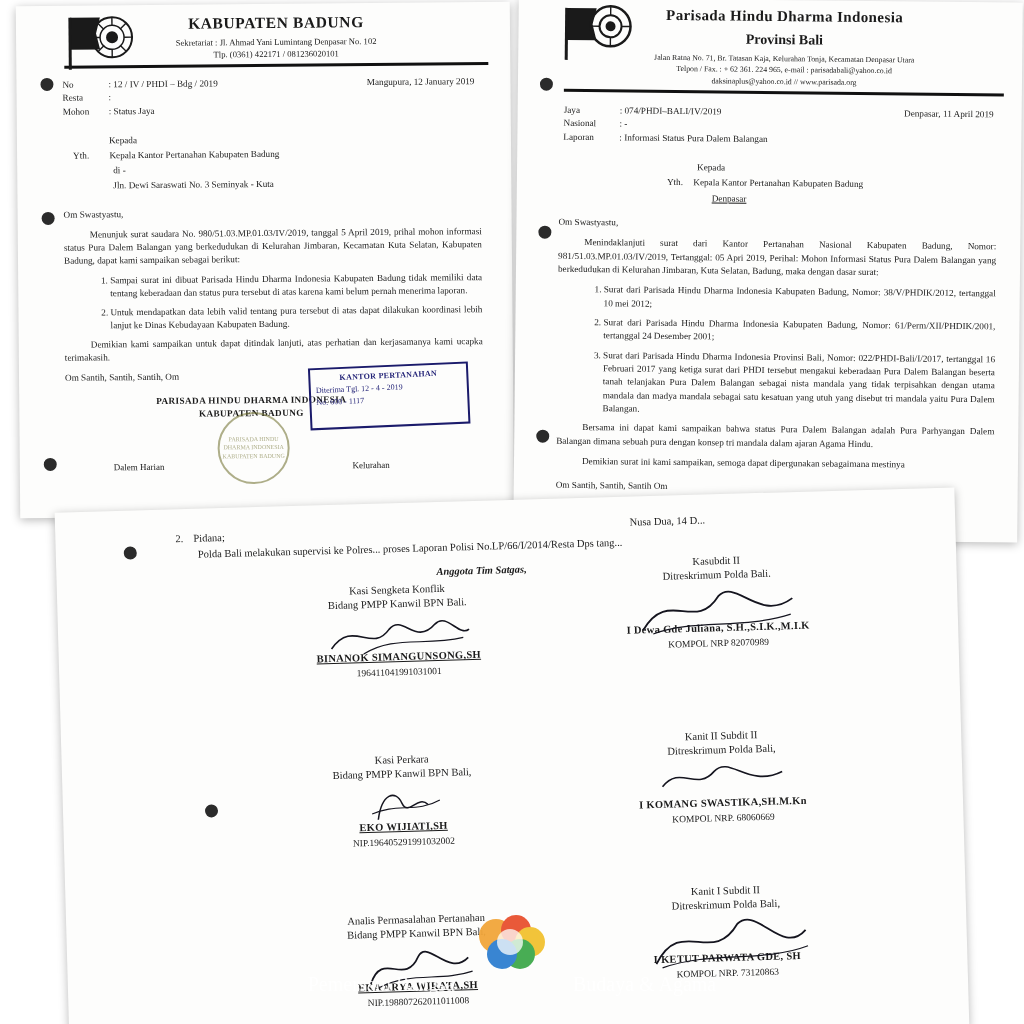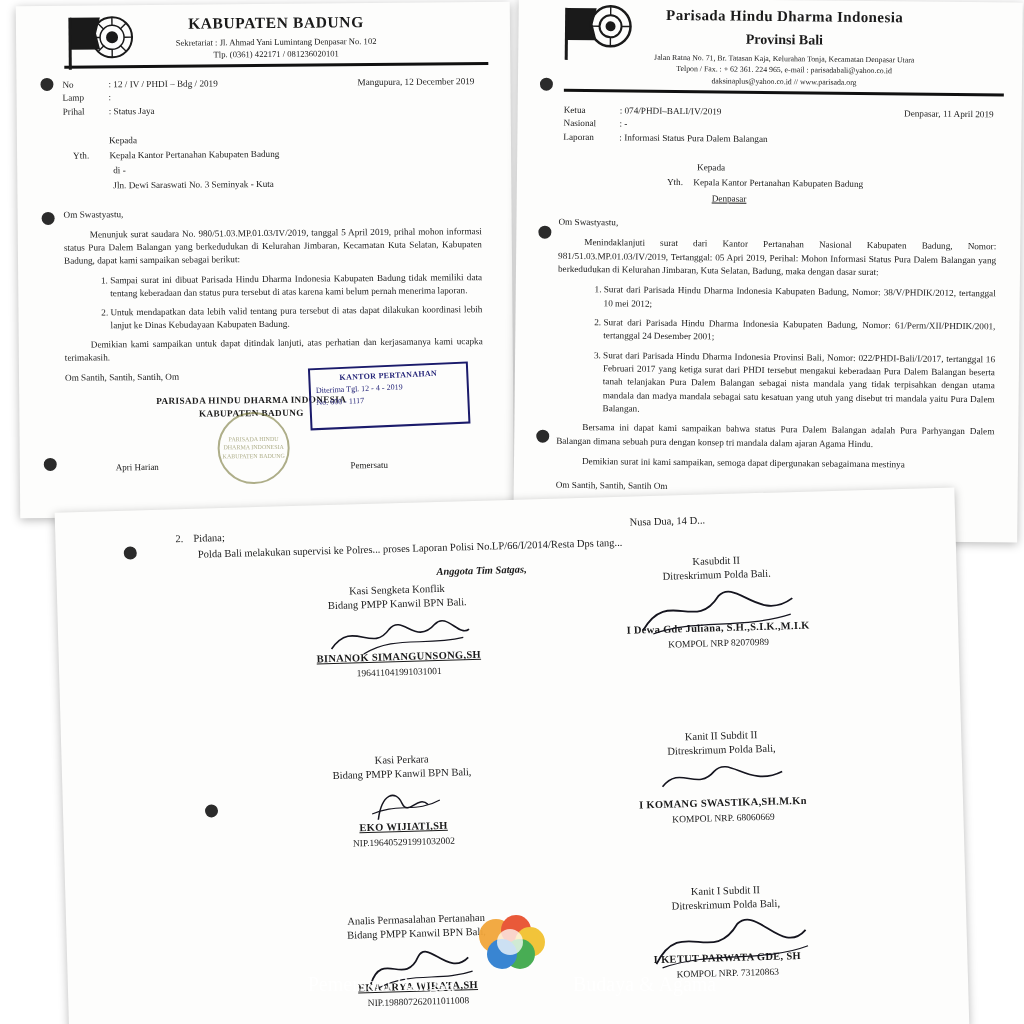--- a/index.html
+++ b/index.html
@@ -306,31 +306,31 @@
           <line x1="36" y1="8" x2="30" y2="14"></line>
             <line x1="14" y1="30" x2="8" y2="36"></line>
         </g>
       </svg>
       <h1>KABUPATEN BADUNG</h1>
       <p class="sub">Sekretariat : Jl. Ahmad Yani Lumintang Denpasar No. 102</p>
       <p class="sub">Tlp. (0361) 422171 / 081236020101</p>
     </div>
 
     <div class="meta">
-      <div class="place">Mangupura, 12 December 2019</div>
+      <div class="place">Mangupura, 12 January 2019</div>
       <div class="row">
         <span class="lbl">No</span>
         <span>: 12 / IV / PHDI – Bdg / 2019</span>
       </div>
       <div class="row">
-        <span class="lbl">Lamp</span>
+        <span class="lbl">Resta</span>
         <span>:</span>
       </div>
       <div class="row">
-        <span class="lbl">Prihal</span>
+        <span class="lbl">Mohon</span>
         <span>: Status Jaya</span>
       </div>
     </div>
 
     <div class="addr">
       <p class="l ind">Kepada</p>
       <p class="l"><span>Yth.</span>
         <span style="margin-left:18px">Kepala Kantor Pertanahan Kabupaten Badung</span></p>
       <p class="l" style="margin-left:40px">di  -</p>
       <p class="l" style="margin-left:40px">Jln. Dewi Saraswati No. 3 Seminyak - Kuta</p>
@@ -350,22 +350,22 @@
     <div class="sign-block">
       <div class="stamp-box">
         <div class="st-title">KANTOR PERTANAHAN</div>
         <div>Diterima Tgl.  12 - 4 - 2019</div>
         <div>No.  600 - 1117</div>
       </div>
       <div class="org">PARISADA HINDU DHARMA INDONESIA</div>
       <div class="org">KABUPATEN BADUNG</div>
       <div class="round-stamp">PARISADA HINDU DHARMA INDONESIA KABUPATEN BADUNG</div>
       <div class="sign-cols">
-        <span>Apri Harian</span>
-        <span>Pemersatu</span>
+        <span>Dalem Harian</span>
+        <span>Kelurahan</span>
       </div>
     </div>
   </div>
 
   <div class="sheet" id="letter-right">
     <div class="punch p1"></div>
     <div class="punch p2"></div>
     <div class="punch p3"></div>
 
     <div class="kop" style="margin:6px 18px 0 46px;">
@@ -387,21 +387,21 @@
       <h1>Parisada Hindu Dharma Indonesia</h1>
       <h2>Provinsi Bali</h2>
       <p class="sub">Jalan Ratna No. 71, Br. Tatasan Kaja, Kelurahan Tonja, Kecamatan Denpasar Utara</p>
       <p class="sub">Telpon / Fax. : + 62 361. 224 965, e-mail : parisadabali@yahoo.co.id</p>
       <p class="sub">daksinaplus@yahoo.co.id // www.parisada.org</p>
     </div>
 
     <div class="meta" style="margin:12px 18px 0 46px;">
       <div class="place">Denpasar, 11 April 2019</div>
       <div class="row">
-        <span class="lbl" style="width:52px">Ketua</span>
+        <span class="lbl" style="width:52px">Jaya</span>
         <span>: 074/PHDI–BALI/IV/2019</span>
       </div>
       <div class="row">
         <span class="lbl" style="width:52px">Nasional</span>
         <span>: -</span>
       </div>
       <div class="row">
         <span class="lbl" style="width:52px">Laporan</span>
         <span>: Informasi Status Pura Dalem Balangan</span>
       </div>

